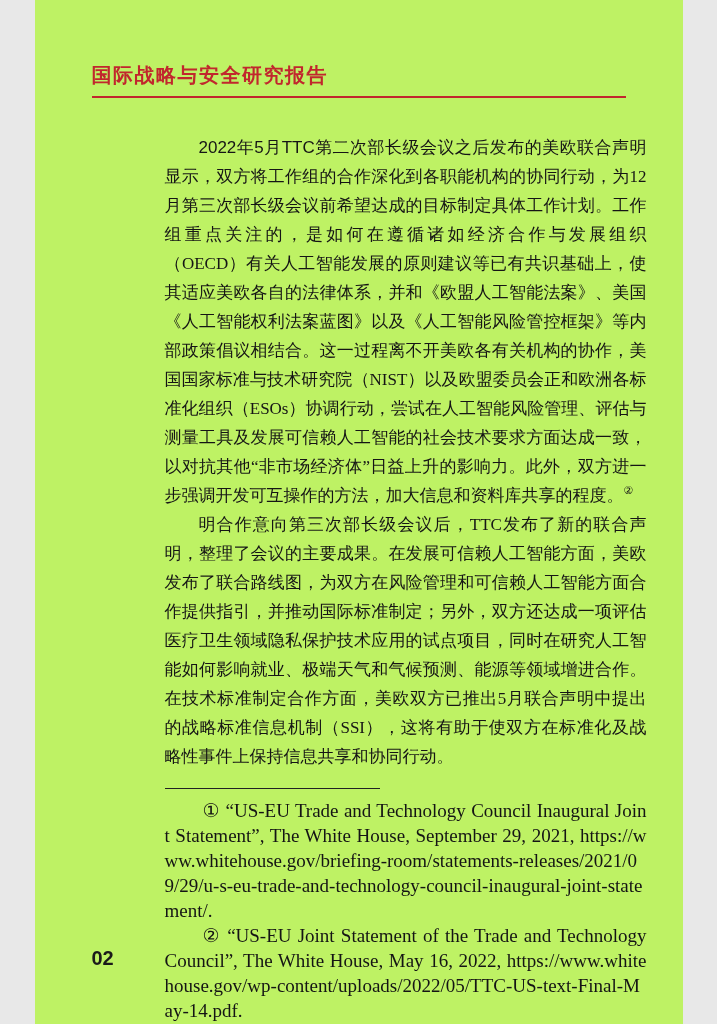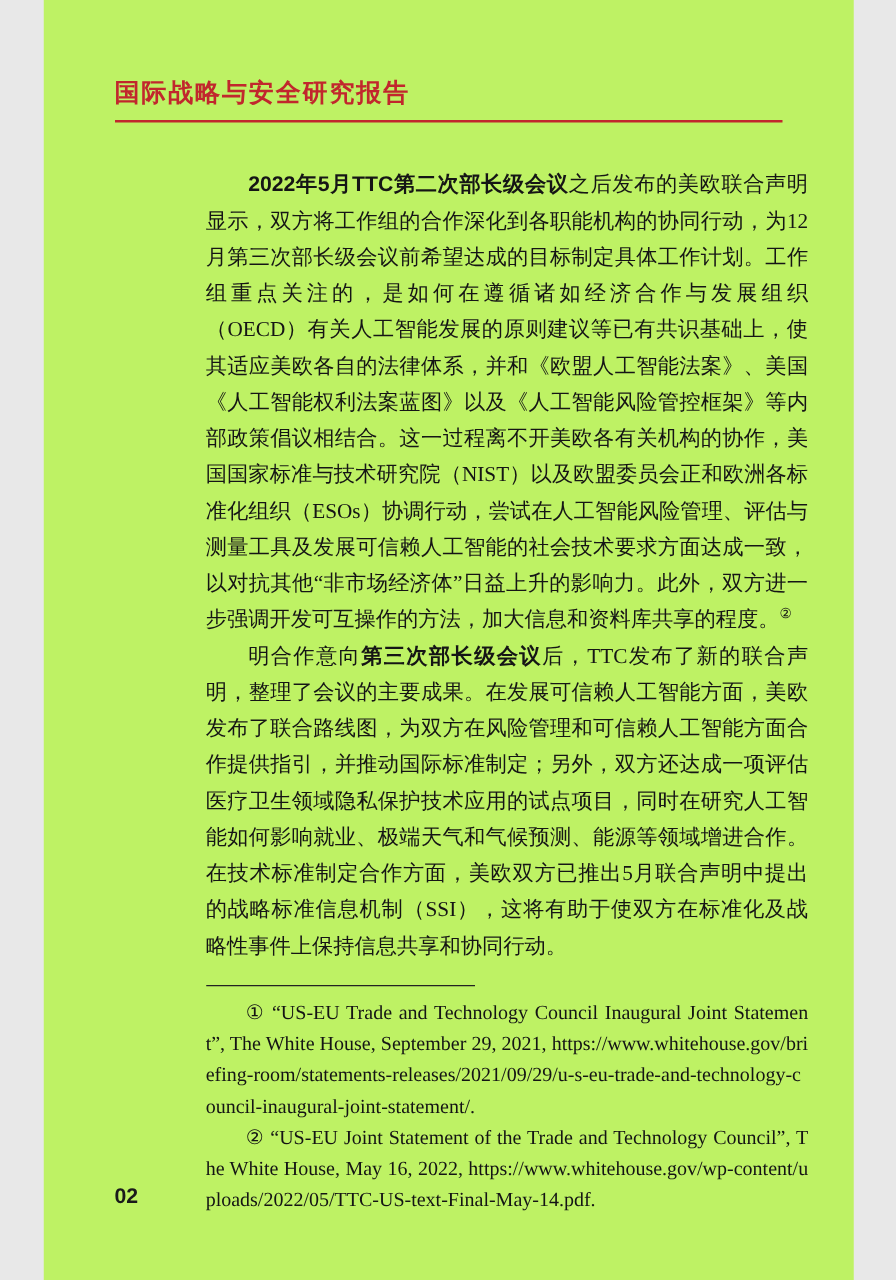--- a/index.html
+++ b/index.html
@@ -49,21 +49,21 @@
   .body-text p.para {
     margin: 0;
     font-size: 17px;
     line-height: 29px;
     text-align: justify;
     text-justify: inter-character;
   }
   .body-text p.para.indent { text-indent: 2em; }
   .run-bold {
     font-family: "Liberation Sans", "DejaVu Sans", sans-serif;
-    font-weight: 700;
+    font-weight: 400;
   }
   .run-sup {
     font-size: 11px;
     vertical-align: super;
     line-height: 0;
   }
   
   .footnote-area {
     position: absolute;
     left: 130px;
@@ -73,34 +73,34 @@
   }
   .footnote-separator {
     border: none;
     border-top: 1.5px solid #222;
     width: 215px;
     height: 0;
     margin: 0 0 9px 0;
   }
   .footnote-area p.footnote {
     margin: 0;
-    font-size: 16px;
+    font-size: 19px;
     line-height: 25px;
     text-align: justify;
     text-indent: 2em;
     word-break: break-all;
   }
   
   .page-number {
     position: absolute;
     left: 57px;
     top: 947px;
     font-family: "Liberation Sans", "DejaVu Sans", sans-serif;
     font-weight: 700;
-    font-size: 17px;
+    font-size: 20px;
     color: #1a1a1a;
   }
 </style>
 </head>
 <body>
 
 <div class="page">
 
   <div class="report-header">
     <div class="header-title" style="color: rgb(193, 39, 45);">国际战略与安全研究报告</div>

